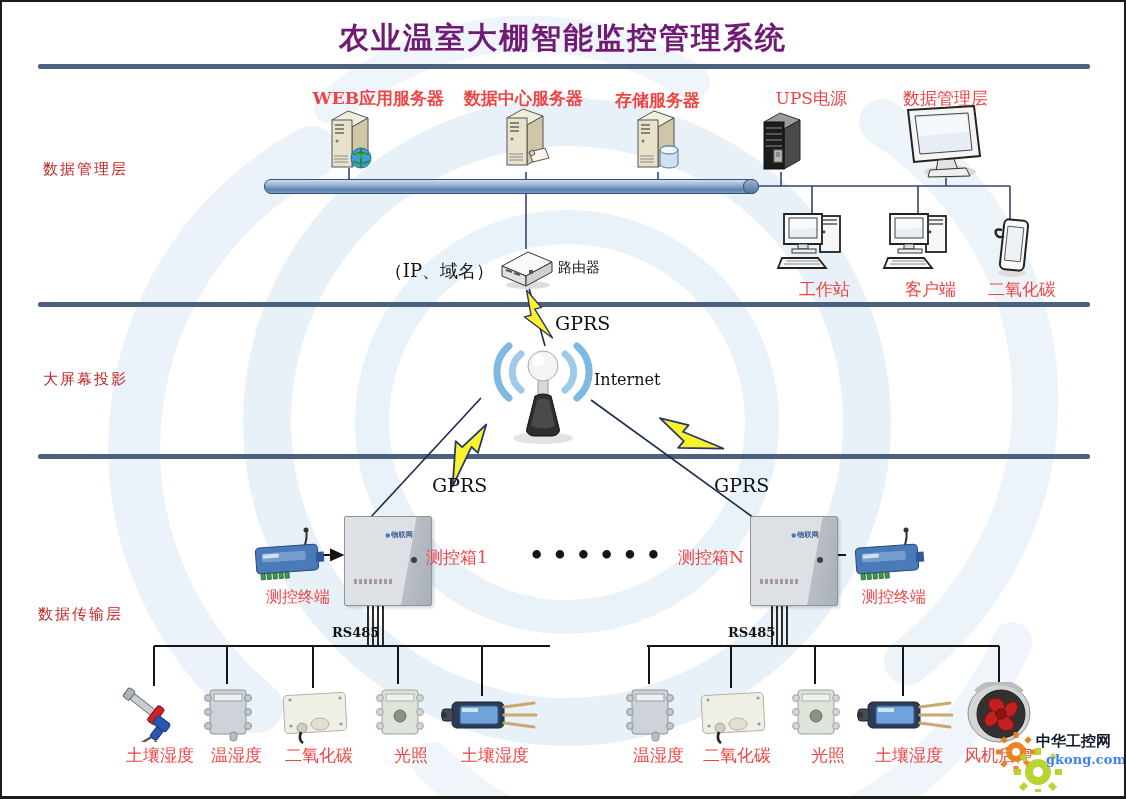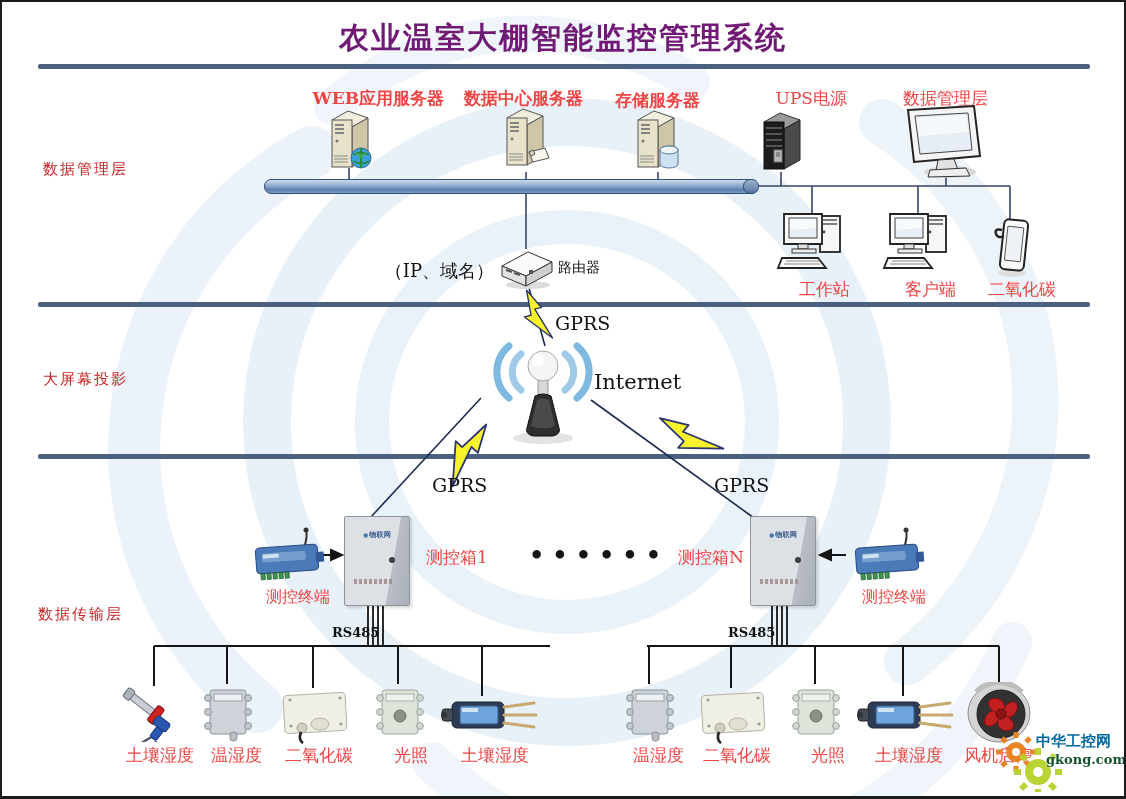--- a/index.html
+++ b/index.html
@@ -31,41 +31,42 @@
   }
   .bus-cap{
     position:absolute;right:-2px;top:-1px;width:14px;height:13px;border-radius:7px;
     background:linear-gradient(180deg,#9db3d0,#54749e);border:1px solid #2f4f7c;
   }
   .cabinet{
     width:64px;height:88px;
     background:linear-gradient(100deg,#dde1e6 70%,#b9bec6 71%,#aab0b8);
     border:1px solid #8e949c;border-radius:2px;
     box-shadow:2px 2px 3px rgba(0,0,0,0.15);
+    padding-left:22px;
   }
   .cabinet .brand{
     margin-top:12px;text-align:center;font-size:8px;color:#3a5a8c;font-weight:bold;
     white-space:nowrap;transform:scale(0.9);
   }
   .cabinet .brand .logo-dot{
     display:inline-block;width:5px;height:5px;border-radius:50%;
     background:#4a7ab0;margin-right:2px;vertical-align:middle;
   }
   .cabinet .knob{
     position:absolute;right:14px;top:40px;width:6px;height:6px;border-radius:50%;background:#3a3f45;
   }
   .cabinet .tinytext{
     position:absolute;left:9px;top:62px;width:38px;height:5px;
     background:repeating-linear-gradient(90deg,#9c8486 0 3px,rgba(0,0,0,0) 3px 5px);
     opacity:.8;
   }
   .dots{font-size:24px;font-weight:bold;letter-spacing:8px;color:#151515;}
-  .wm-name{font-size:15px;font-weight:bold;color:#0369a1;
+  .wm-name{font-size:15px;font-weight:bold;color:#0f172a;
     text-shadow:0 0 2px #fff,0 0 2px #fff;white-space:nowrap;}
-  .wm-url{font-size:13px;font-weight:bold;color:#14532d;
+  .wm-url{font-size:13px;font-weight:bold;color:#3b82f6;
     text-shadow:0 0 2px #fff;white-space:nowrap;}
 </style>
 </head>
 <body>
 
 <div id="stage">
 
   <svg class="abs" style="left:0;top:0;" width="1122" height="794" viewBox="0 0 1122 794">
     <g fill="none" stroke="#e4eef7">
       <circle cx="565" cy="420" r="300" stroke-width="48" opacity="0.85"></circle>
@@ -283,21 +284,21 @@
       <path d="M21,4  A34,34 0 0 0 21,56" stroke="#7db9e0" stroke-width="7"></path>
       <path d="M77,12 A23,23 0 0 1 77,48" stroke="#9fcbe8" stroke-width="7"></path>
       <path d="M89,4  A34,34 0 0 1 89,56" stroke="#7db9e0" stroke-width="7"></path>
     </g>
     <rect x="50" y="34" width="10" height="22" rx="4" fill="#d8d8d8" stroke="#999"></rect>
     <path d="M47,54 q8,-4 16,0 l8,32 a8,6 0 0 1 -8,8 h-16 a8,6 0 0 1 -8,-8 Z" fill="#2e2e2e" stroke="#111"></path>
     <path d="M49,58 q6,-3 12,0 l6,26 q-12,5 -24,0 Z" fill="#4a4a4a"></path>
     <circle cx="55" cy="24" r="15" fill="#f4f4f4" stroke="#aaa"></circle>
     <circle cx="50" cy="19" r="6" fill="#ffffff" opacity="0.9"></circle>
   </svg>
-  <div class="abs en-label" style="left:592px;top:368px;font-size:21px">Internet</div>
+  <div class="abs en-label" style="left:592px;top:368px;font-size:16px">Internet</div>
 
   <div class="abs en-label" style="left:430px;top:472px">GPRS</div>
   <div class="abs en-label" style="left:712px;top:472px">GPRS</div>
 
   <svg class="abs" style="left:246px;top:524px" width="82" height="62" viewBox="0 0 82 62">
     <path d="M56,22 q4,-12 2,-18" stroke="#333" stroke-width="2" fill="none"></path>
     <circle cx="58" cy="4" r="2.5" fill="#333"></circle>
     <rect x="8" y="20" width="62" height="26" rx="4" fill="#4a7ab8" stroke="#2a4a80" transform="rotate(-4 39 33)"></rect>
     <rect x="14" y="26" width="44" height="9" rx="2" fill="#7aa2d0" transform="rotate(-4 39 33)" opacity="0.9"></rect>
     <rect x="15" y="27" width="16" height="4" fill="#cfe0f0" transform="rotate(-4 39 33)"></rect>

